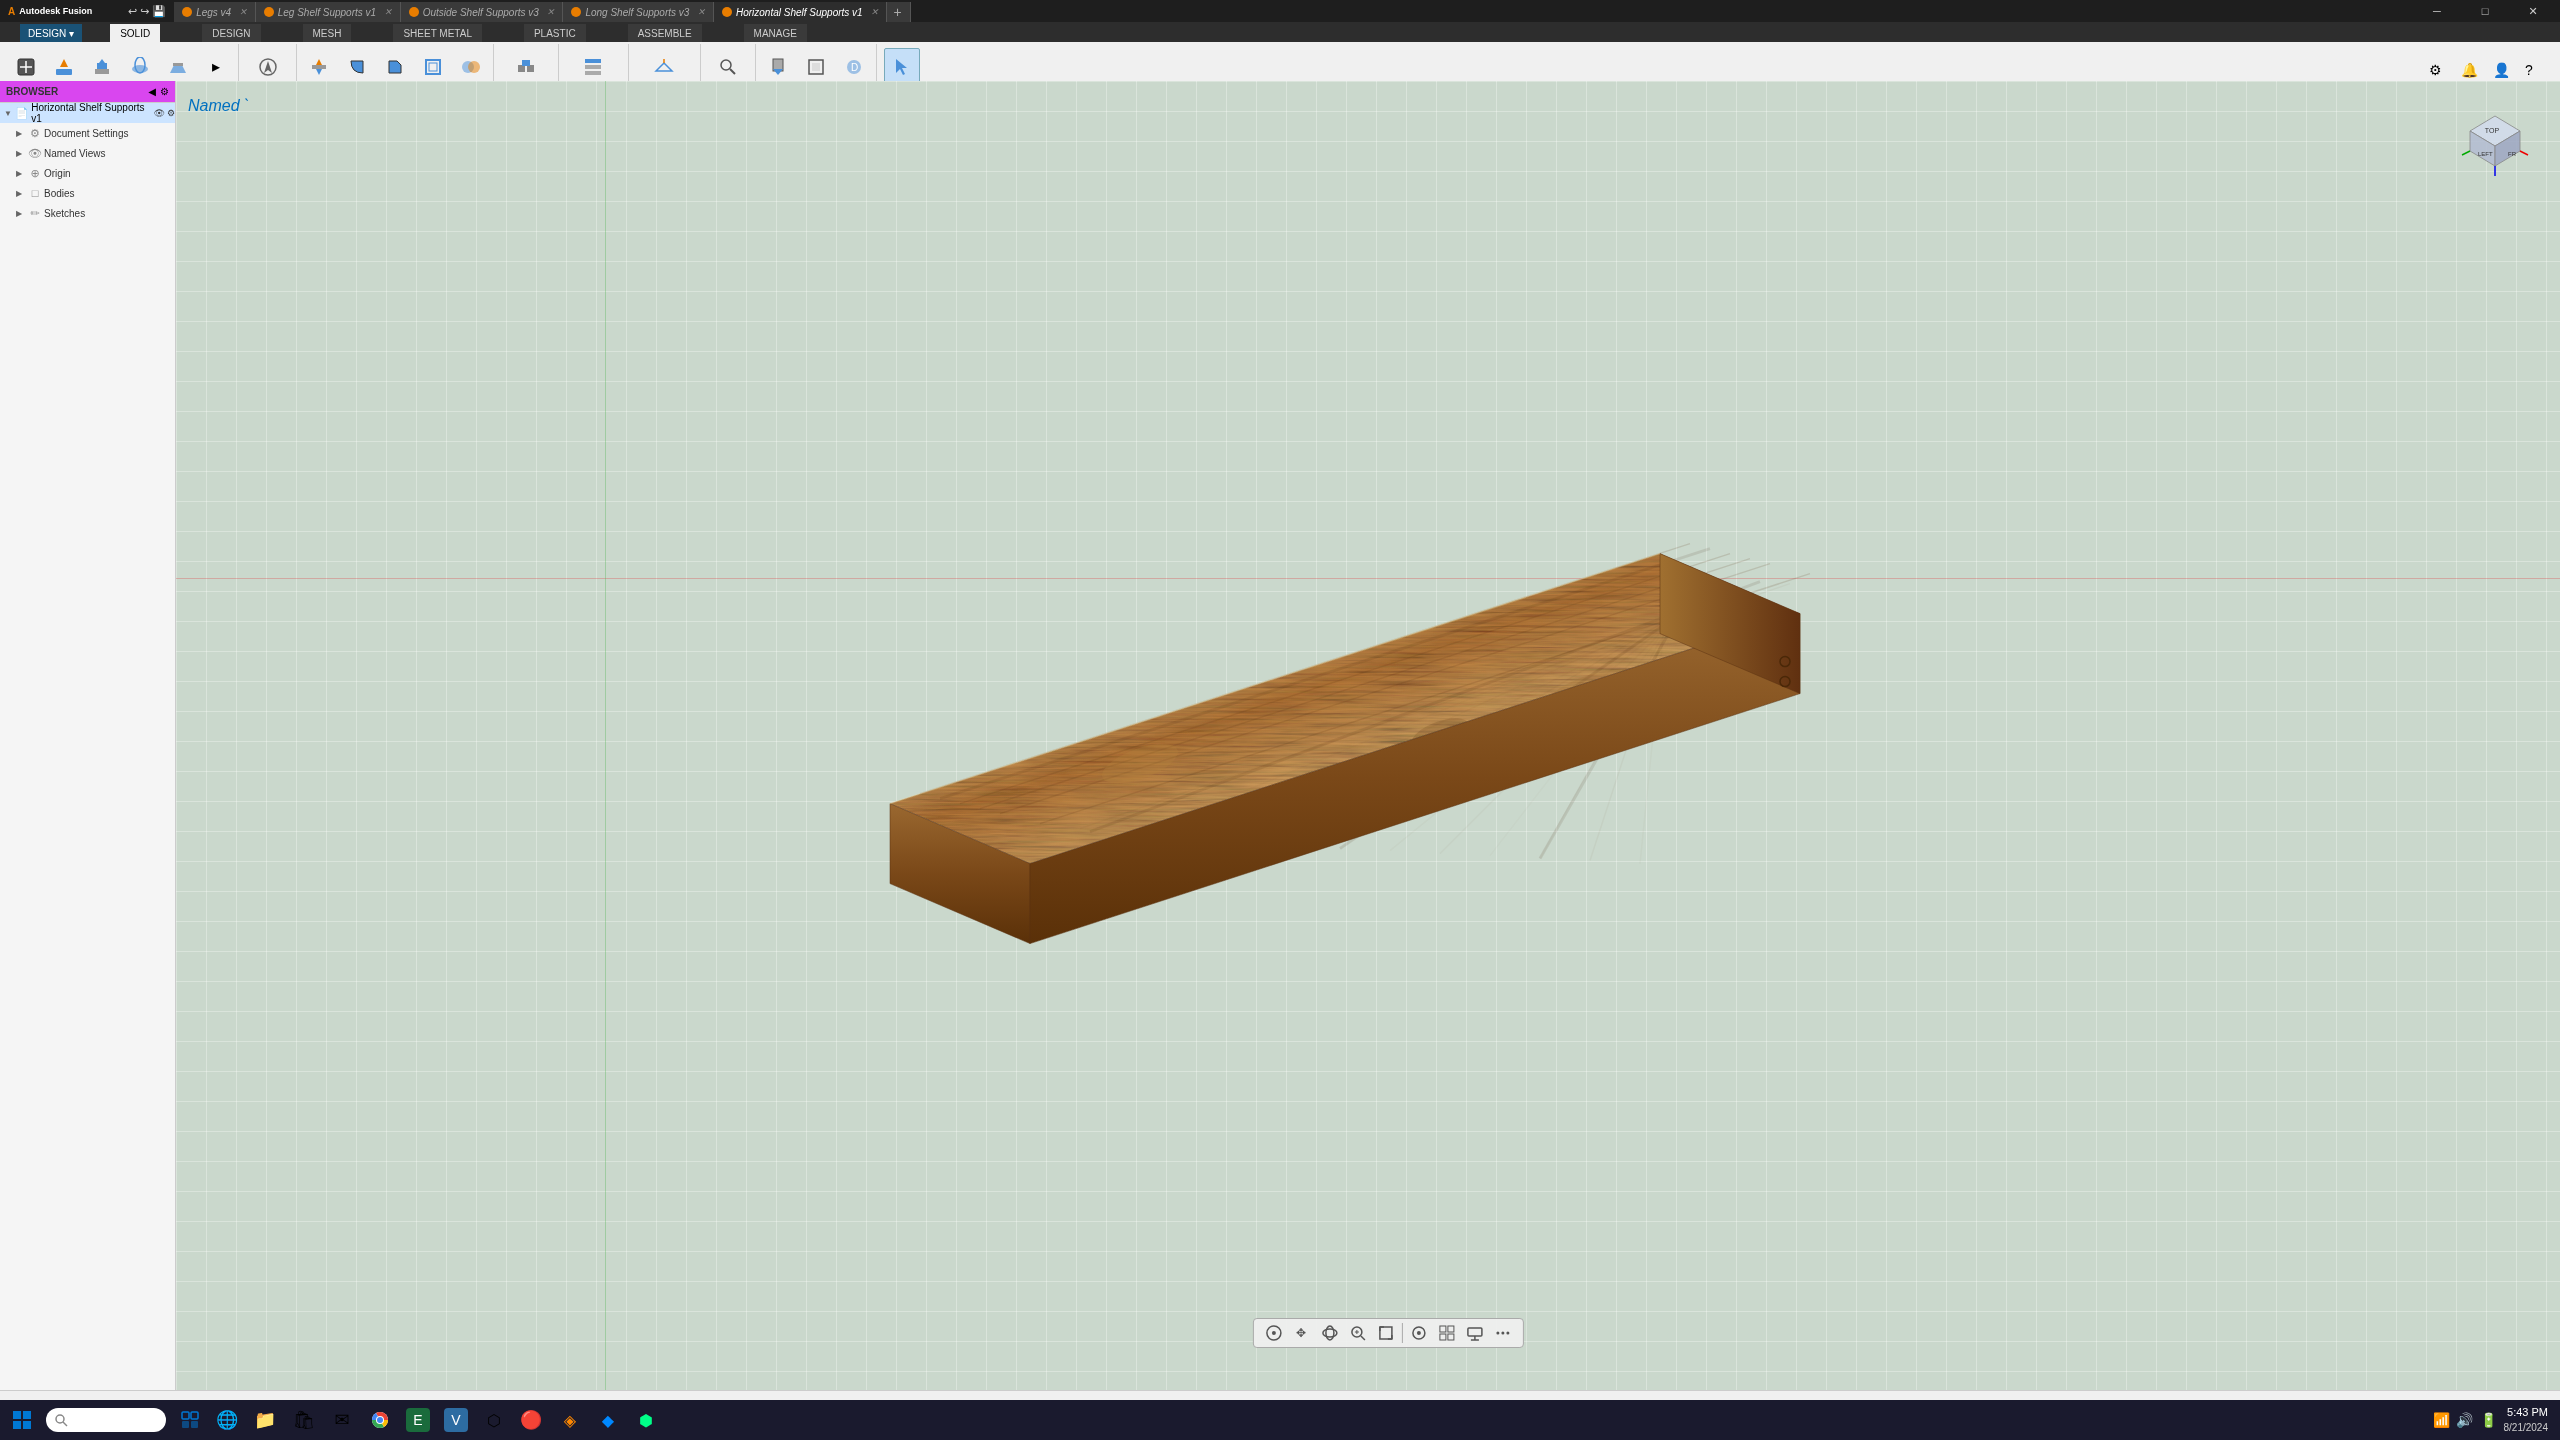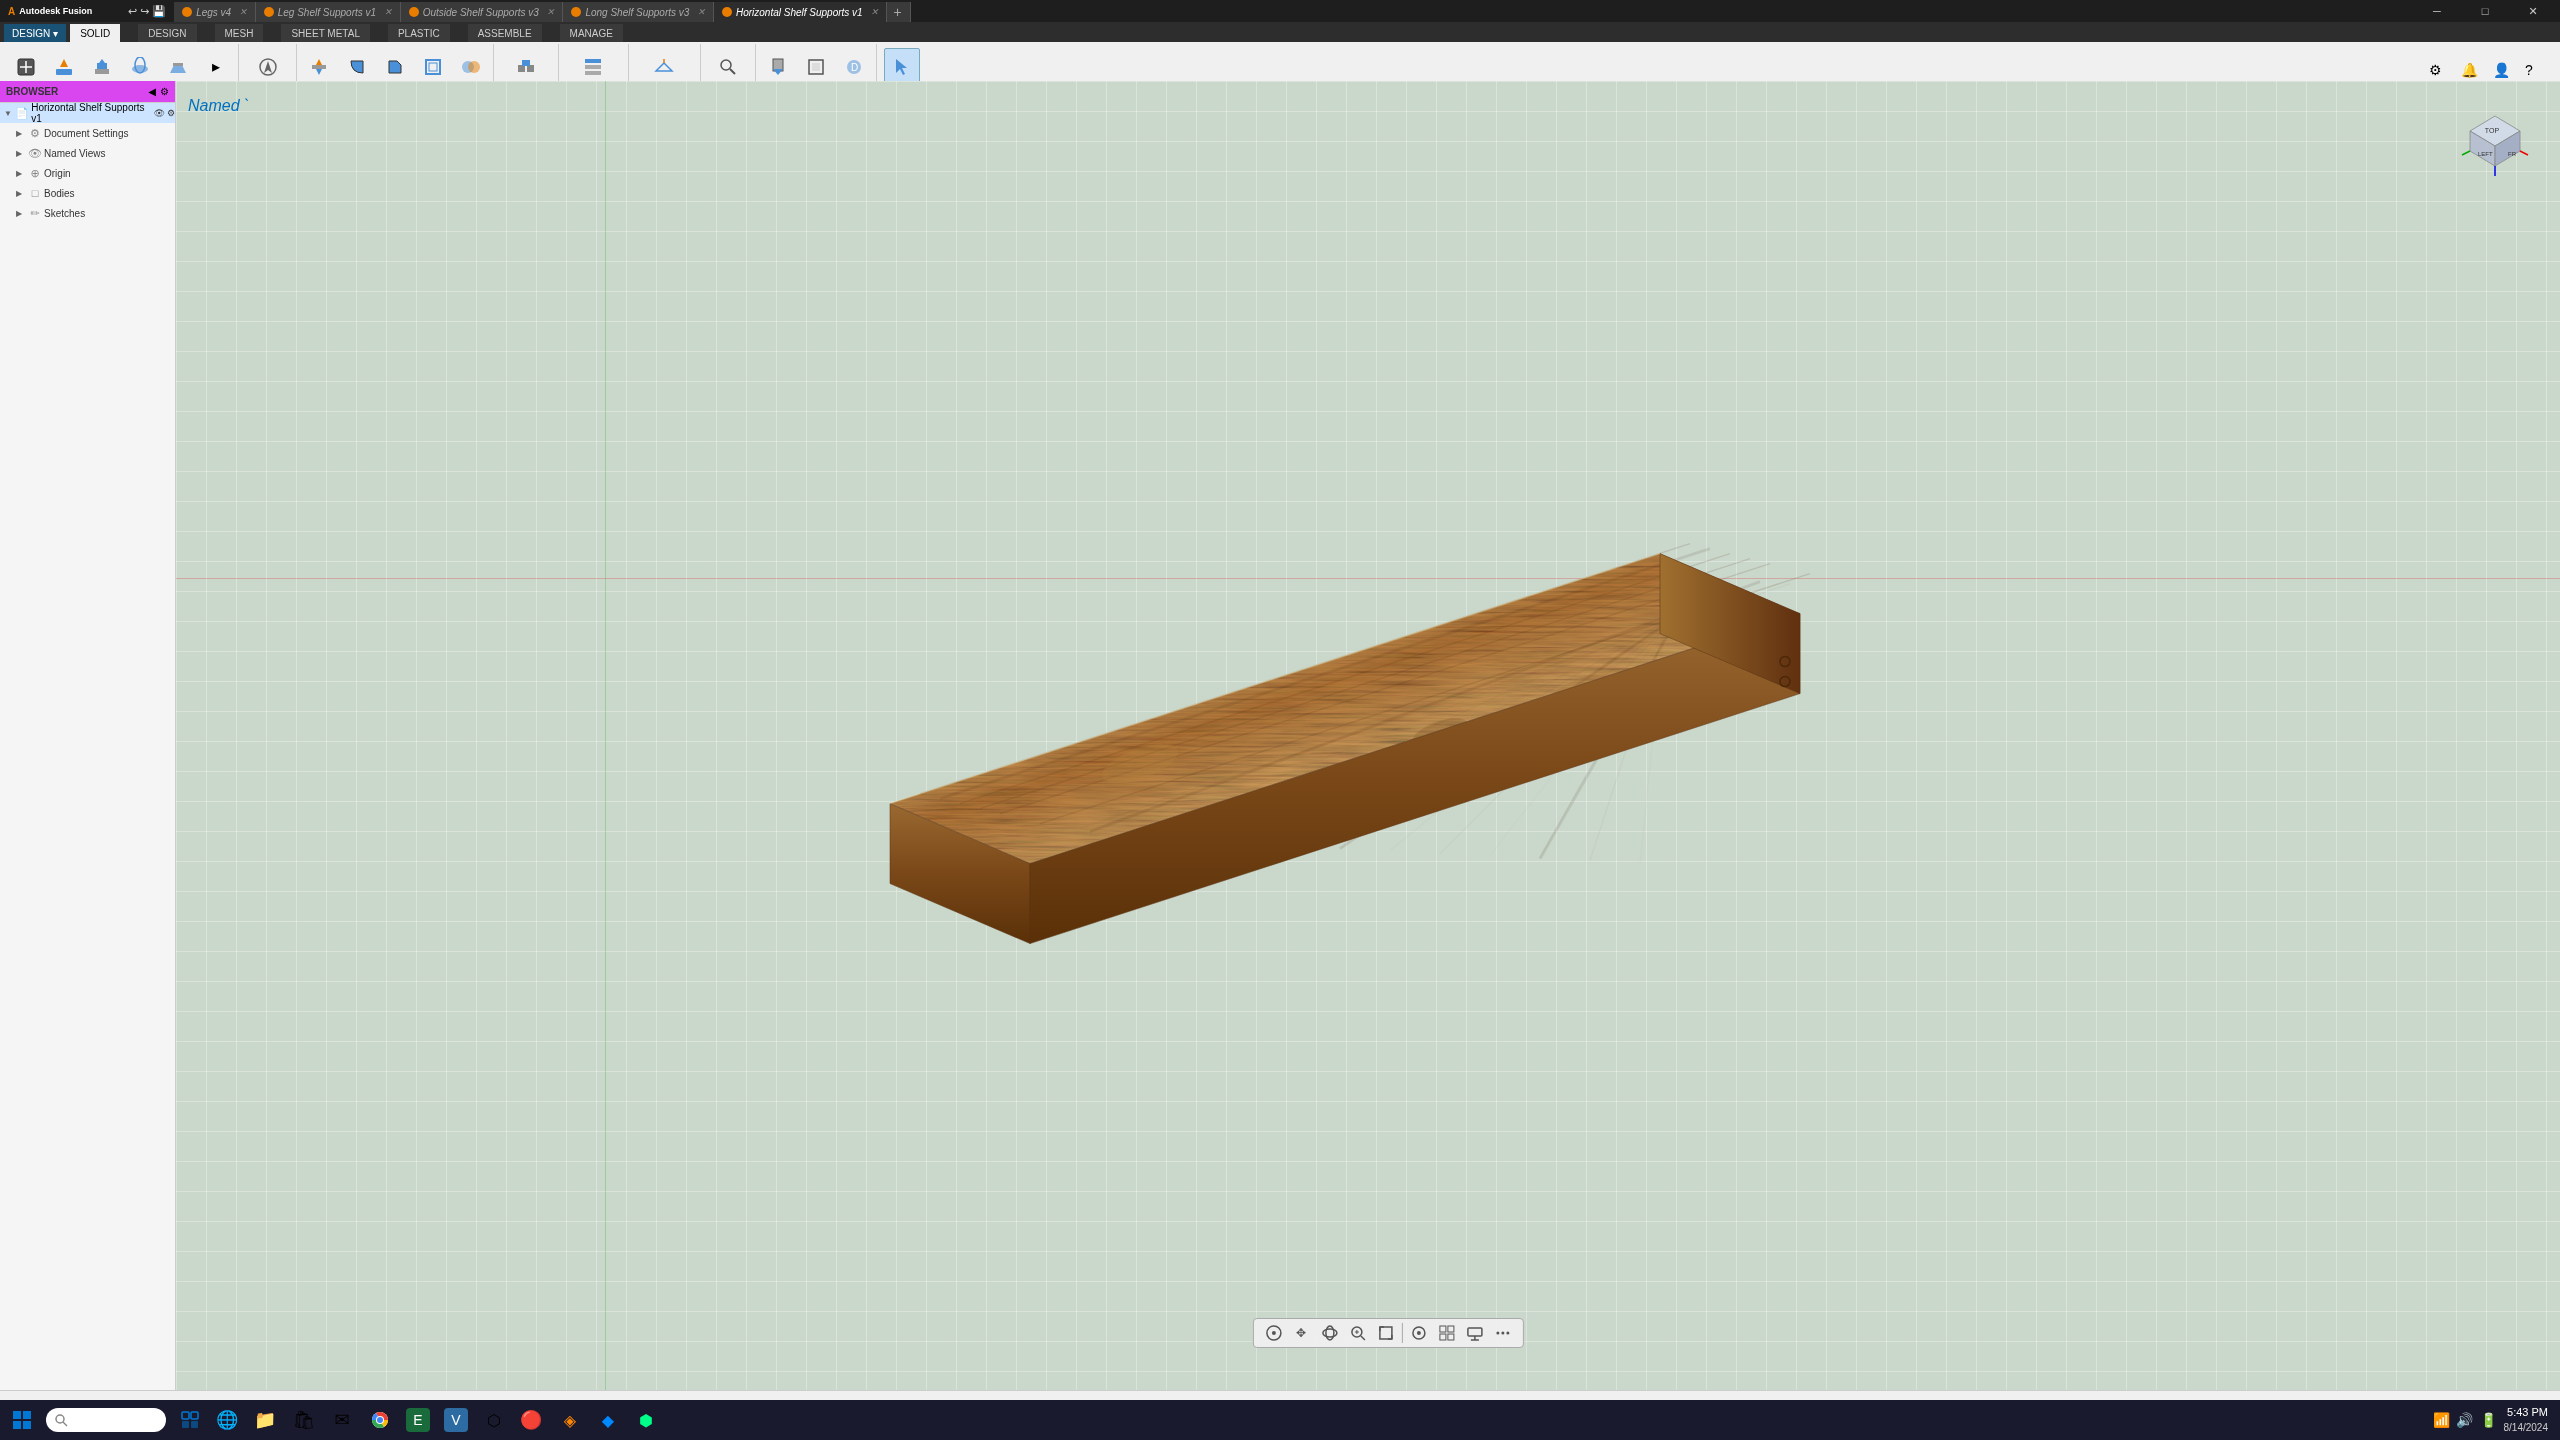--- a/index.html
+++ b/index.html
@@ -99,21 +99,22 @@
     #ribbon {
       width: 100%;
       background: #f0f0f0;
       border-bottom: 1px solid #ccc;
     }
     #ribbon-tabs {
       display: flex;
       height: 20px;
       background: #2d2d2d;
       align-items: flex-end;
-      padding-left: 4px;
+      padding-left: 20px;
+      gap: 24px;
     }
     .ribbon-tab {
       padding: 2px 10px;
       font-size: 10px;
       color: #ccc;
       cursor: pointer;
       background: #3a3a3a;
       margin-right: 18px;
       height: 18px;
       display: flex;
@@ -1015,16 +1016,16 @@
   <div class="taskbar-item">
     <div class="tb-icon" style="font-size:16px;color:#0f8;">⬢</div>
   </div>
   <div class="taskbar-spacer"></div>
   <div class="taskbar-tray">
     <span style="font-size:14px;cursor:pointer;">📶</span>
     <span style="font-size:14px;cursor:pointer;">🔊</span>
     <span style="font-size:14px;cursor:pointer;">🔋</span>
     <div style="cursor:pointer;text-align:right;line-height:1.4;">
       <div style="font-size:11px;color:#fff;">5:43 PM</div>
-      <div style="font-size:10px;color:#ccc;">8/14/2024</div>
+      <div style="font-size:10px;color:#ccc;">8/21/2024</div>
     </div>
   </div>
 </div>
 
 </body></html>

